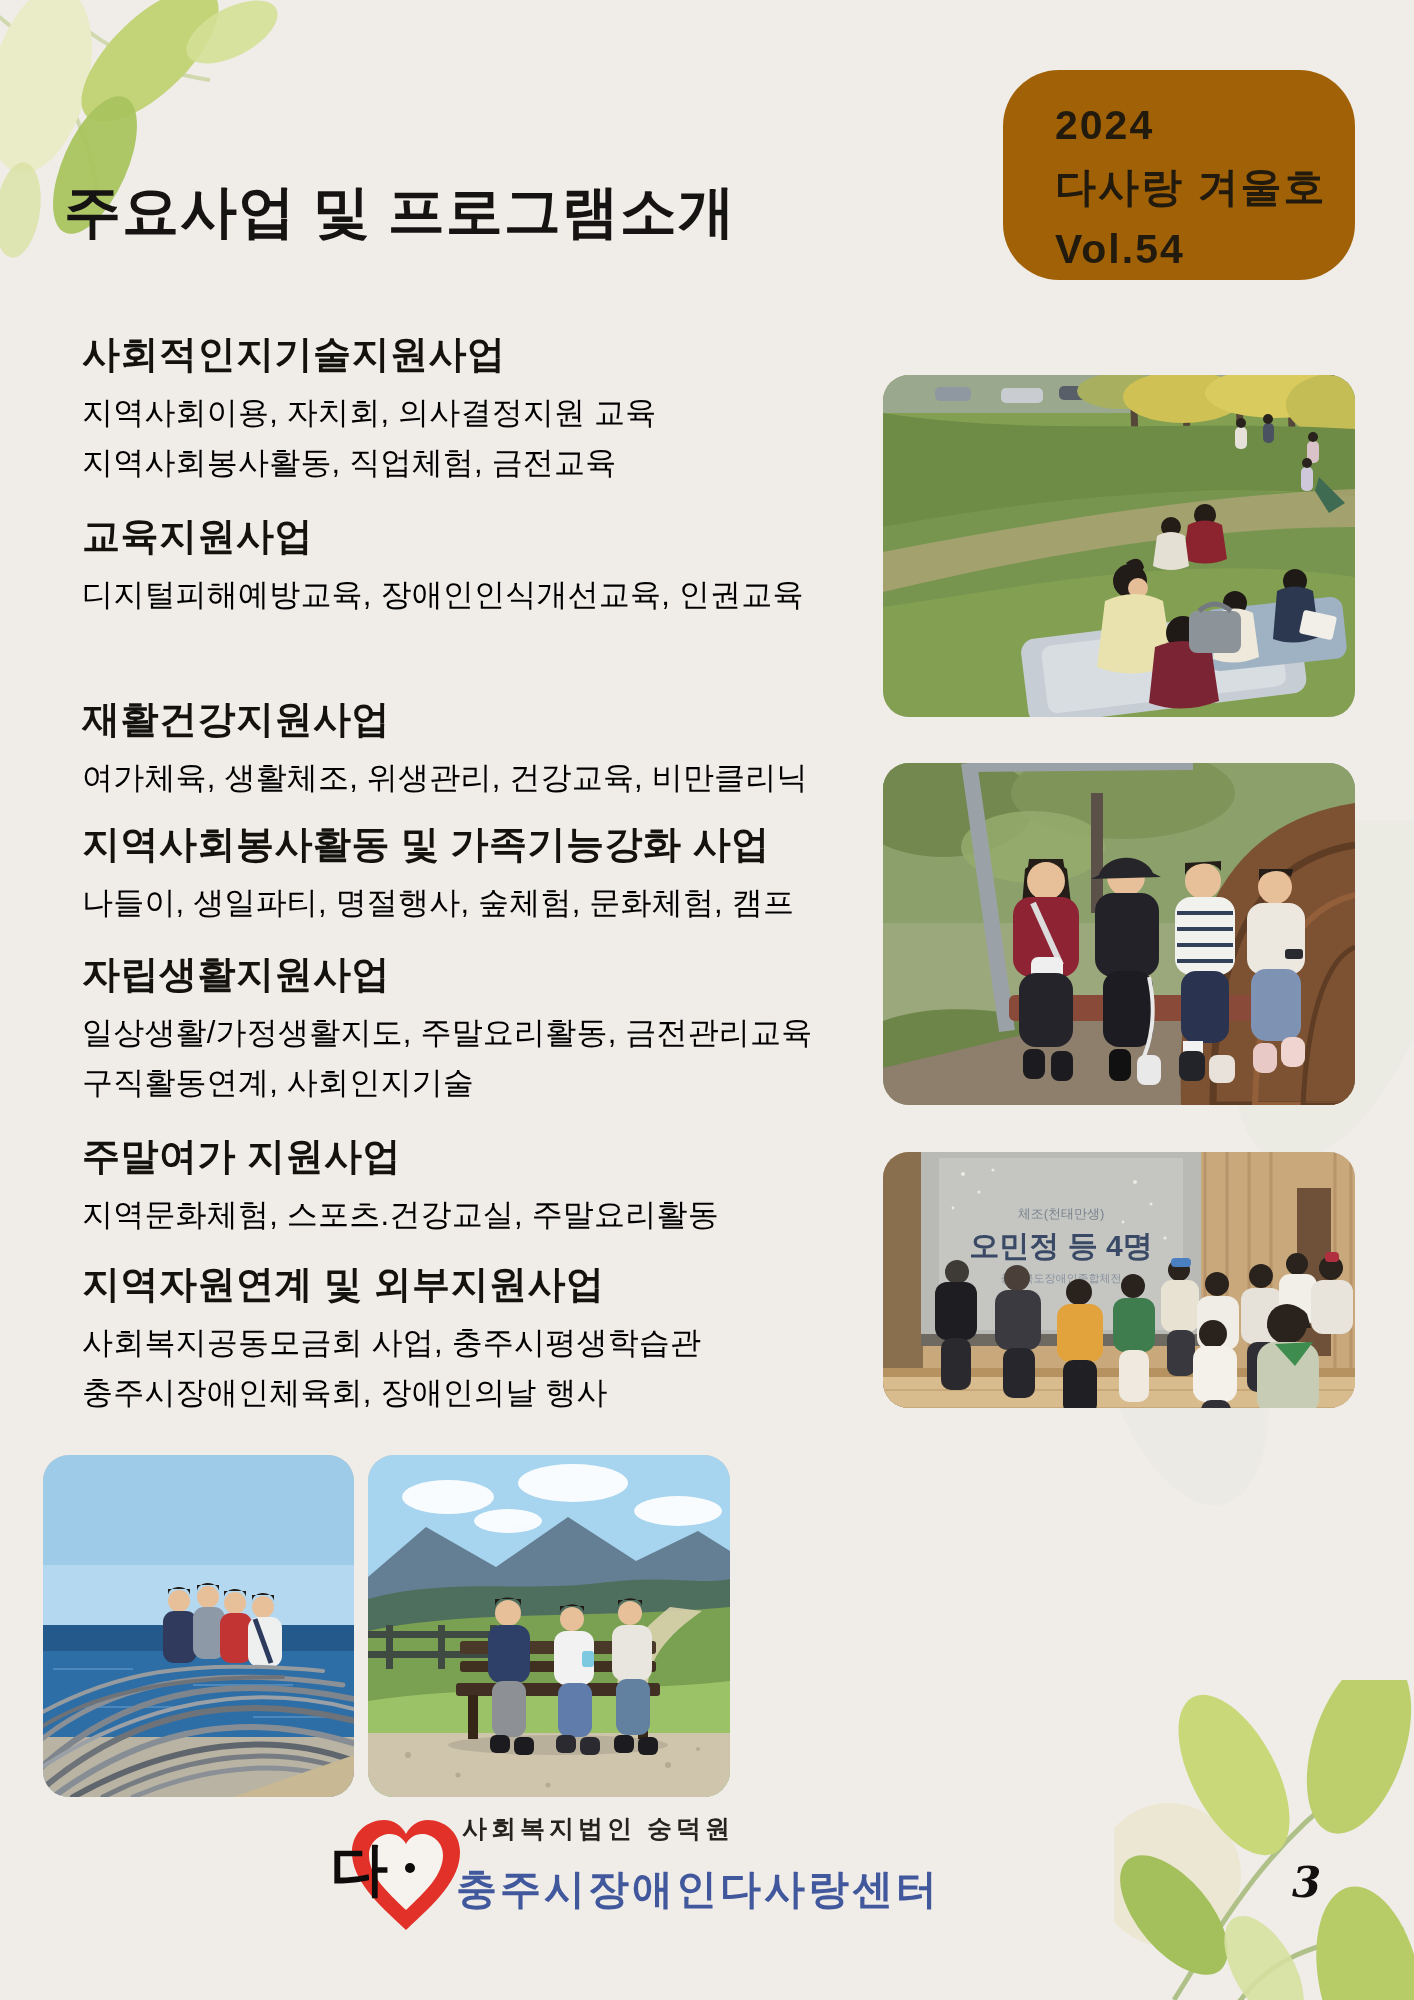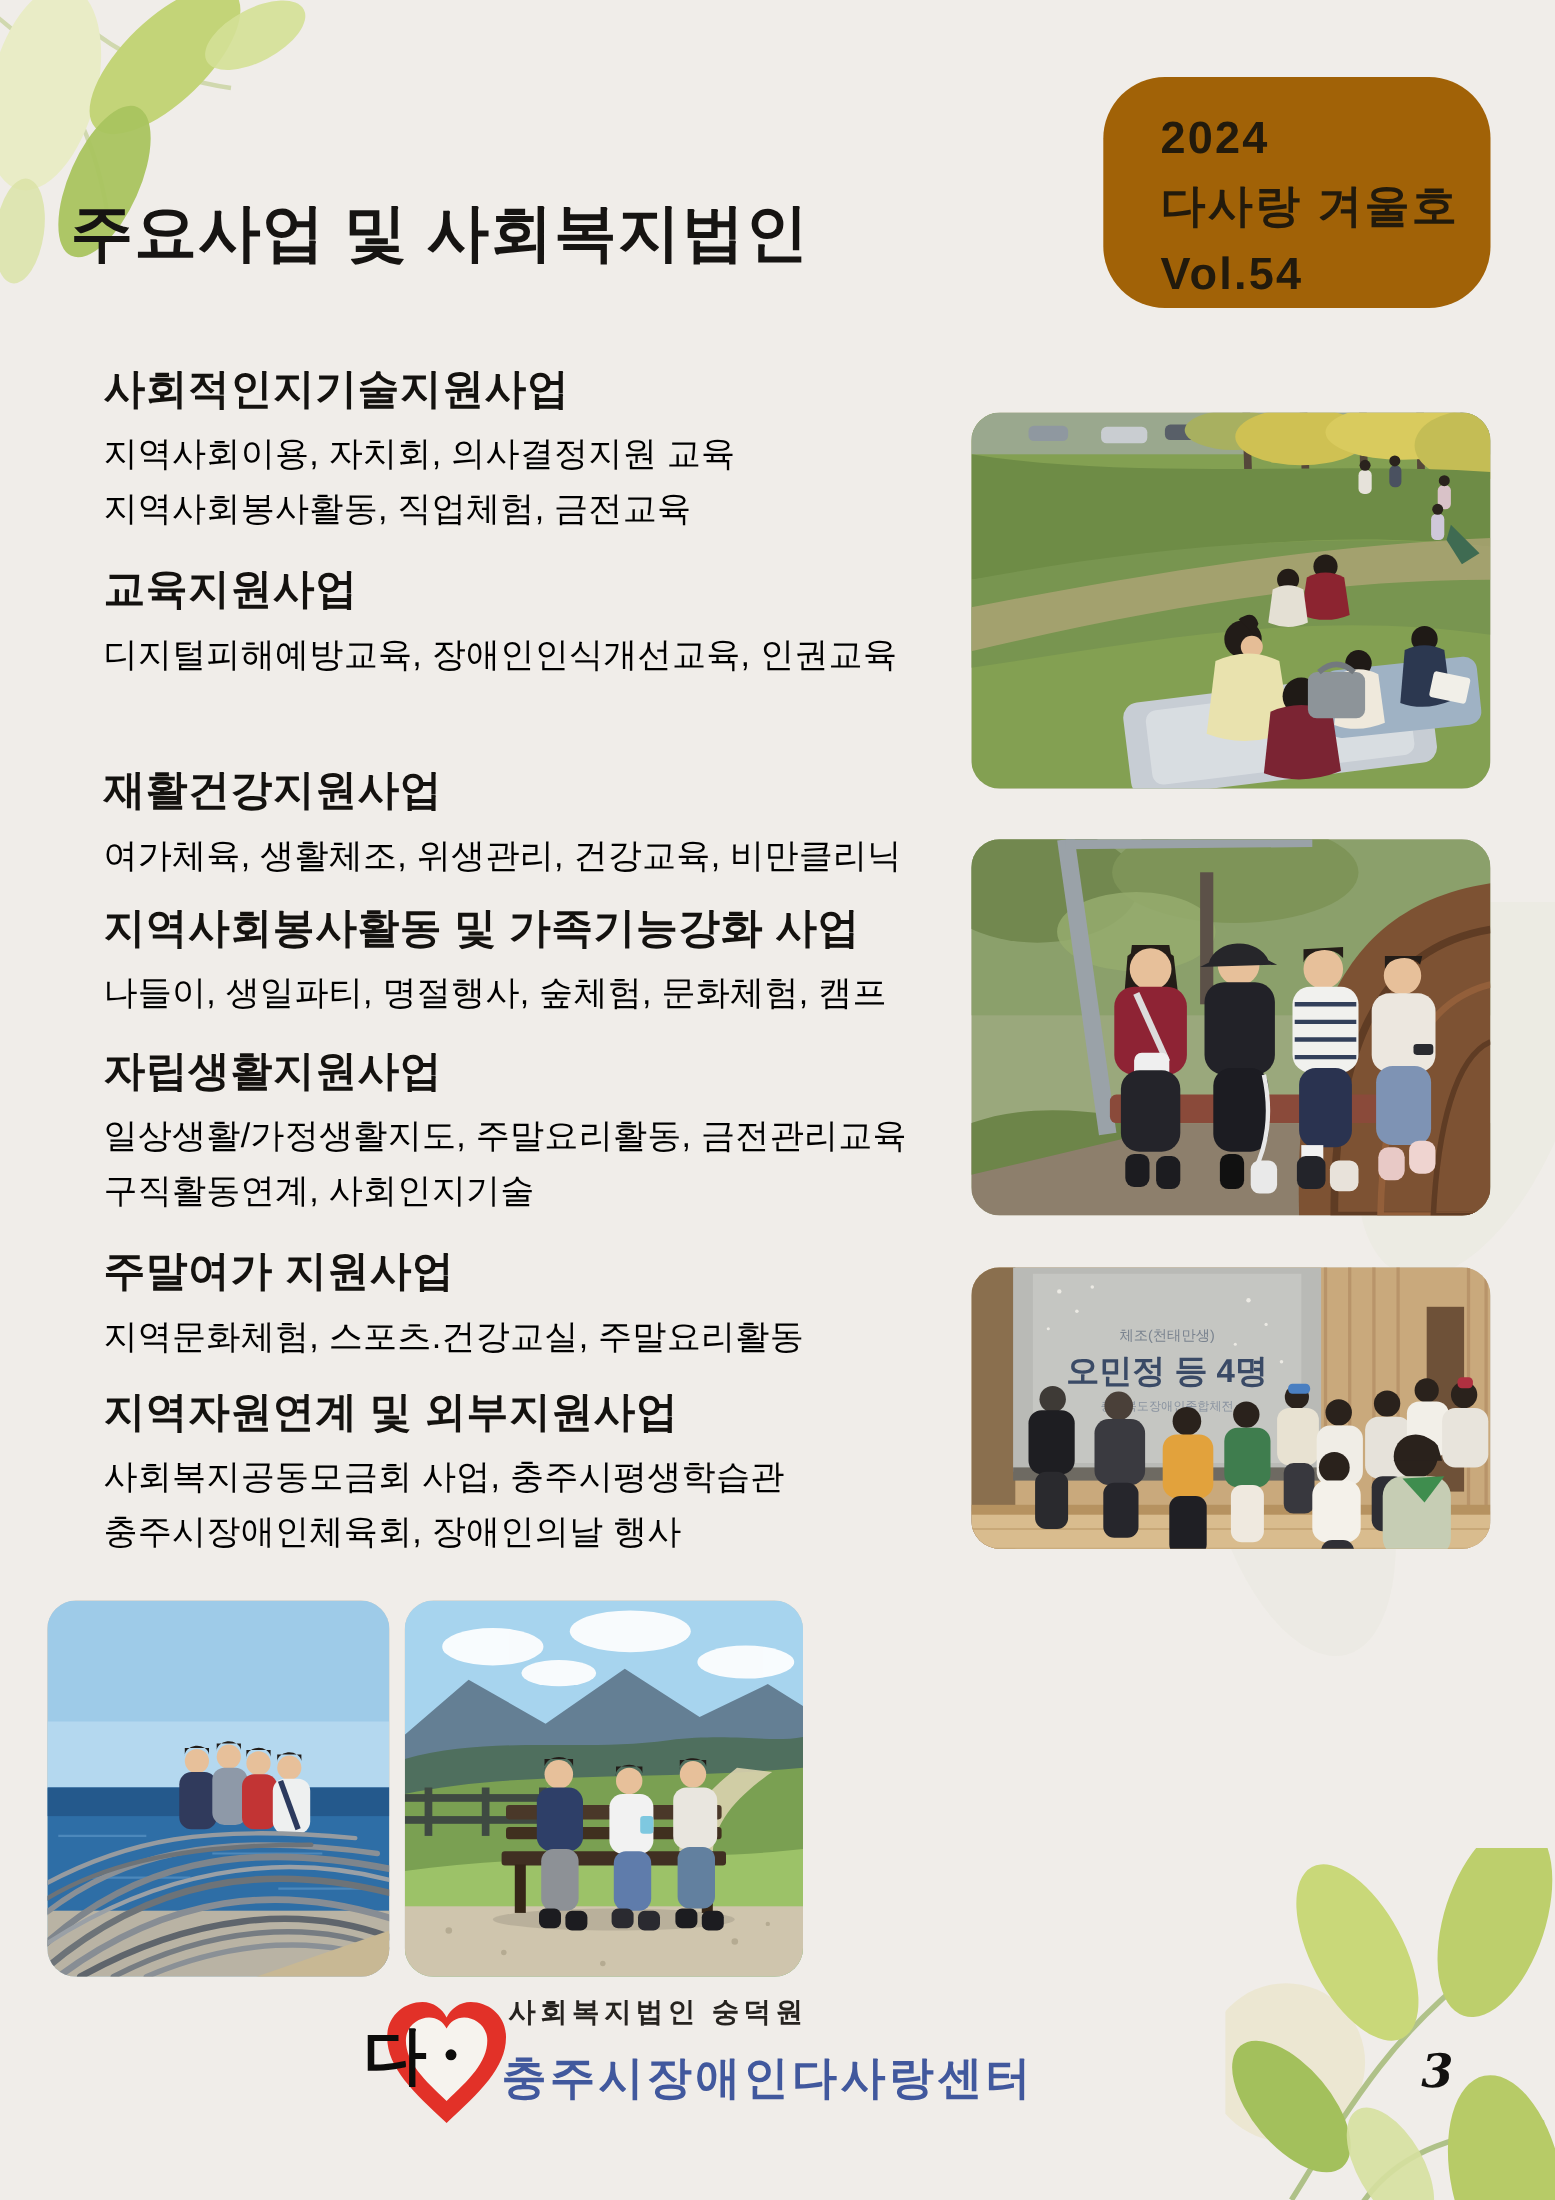--- a/index.html
+++ b/index.html
@@ -12,21 +12,21 @@
   .page-title{
     left:64px;top:174px;font-size:57px;font-weight:800;letter-spacing:1px;color:#161412;
   }
   .badge{
     left:1003px;top:70px;width:352px;height:210px;border-radius:56px;
     box-sizing:border-box;padding:24px 0 0 52px;
     display:flex;flex-direction:column;justify-content:space-between;height:210px;
   }
   .badge .bline{font-size:41px;font-weight:700;letter-spacing:2px;color:#221a0c;line-height:62px;}
   .sections{left:82px;top:0;width:810px;}
-  .section{position:absolute;left:12px;width:810px;}
+  .section{position:absolute;left:0;width:810px;}
   .sec-heading{font-size:38px;font-weight:800;color:#14120f;letter-spacing:.5px;line-height:48px;margin-bottom:10px;}
   .sec-line{font-size:31px;color:#000000;line-height:50px;letter-spacing:.2px;}
   .photo{overflow:hidden;border-radius:26px;background:#cfcabf;}
   .photo svg{display:block;}
   .footer-small{font-size:25px;font-weight:600;letter-spacing:4px;color:#26231f;}
   .footer-name{font-size:41px;font-weight:600;letter-spacing:3px;}
   .logo-char{font-size:58px;font-weight:800;color:#0d0c0b;line-height:58px;}
   .page-number{font-family:"DejaVu Serif",serif;font-style:italic;font-weight:700;font-size:42px;color:#121110;}
 </style>
 </head>
@@ -57,21 +57,21 @@
       <path d="M60,320 C110,240 150,170 230,110"></path>
       <path d="M120,330 C150,280 200,260 290,250"></path>
     </g>
     <ellipse cx="120" cy="95" rx="42" ry="88" fill="#c9d879" transform="rotate(-28 120 95)"></ellipse>
     <ellipse cx="245" cy="65" rx="46" ry="92" fill="#bdcf6c" transform="rotate(18 245 65)"></ellipse>
     <ellipse cx="60" cy="235" rx="36" ry="72" fill="#a3c05c" transform="rotate(-40 60 235)"></ellipse>
     <ellipse cx="255" cy="300" rx="50" ry="95" fill="#b7cb67" transform="rotate(-12 255 300)"></ellipse>
     <ellipse cx="150" cy="290" rx="30" ry="60" fill="#d6e0a0" transform="rotate(-30 150 290)" opacity=".9"></ellipse>
   </svg>
 
-  <div class="abs page-title">주요사업 및 사회복지법인</div>
+  <div class="abs page-title">주요사업 및 프로그램소개</div>
 
   <div class="abs badge" style="background:#a16207">
     <span class="bline">2024</span>
     <span class="bline">다사랑 겨울호</span>
     <span class="bline">Vol.54</span>
   </div>
 
   <div class="abs sections">
 
     <div class="section" style="top:330px">

